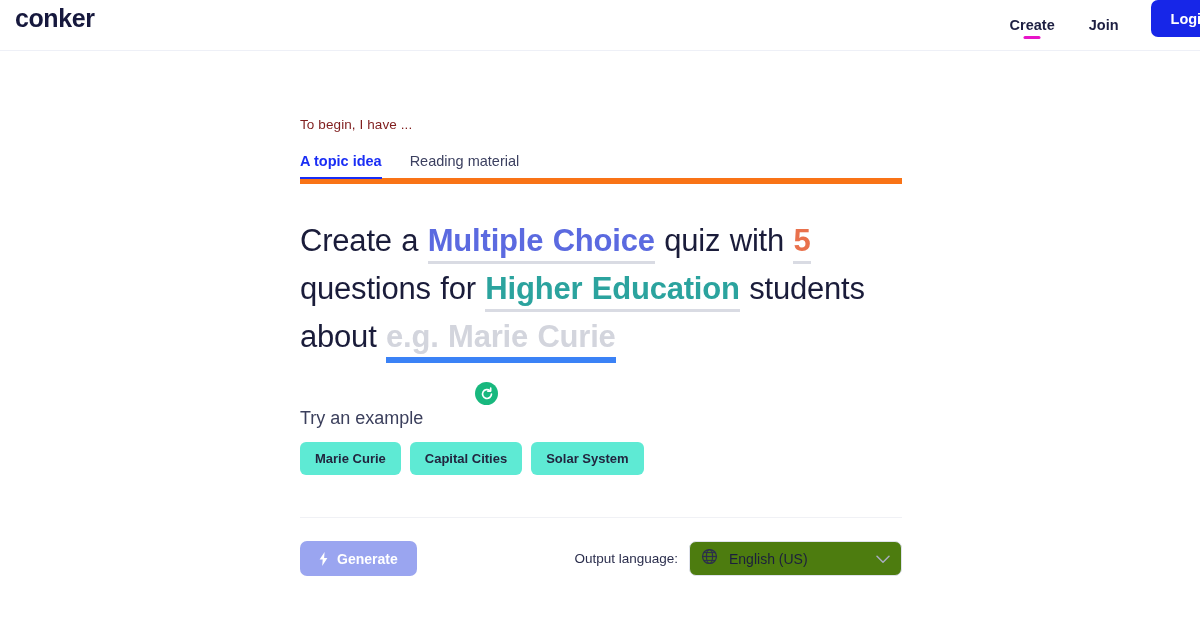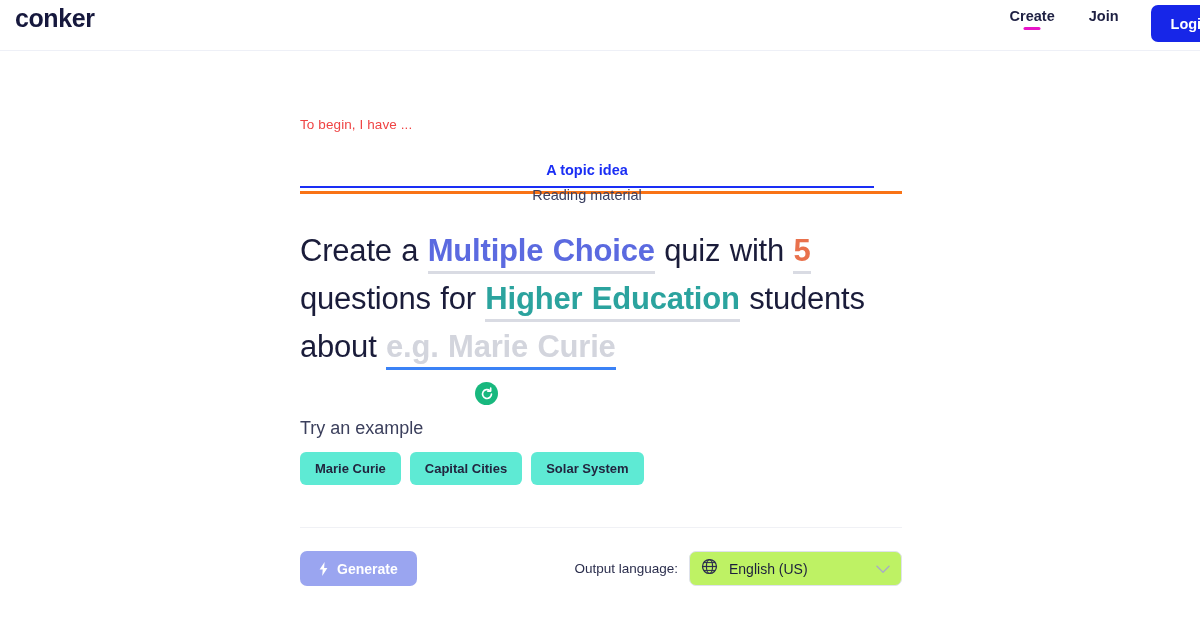--- a/index.html
+++ b/index.html
@@ -37,21 +37,21 @@
     letter-spacing: -0.4px;
     color: #16183d;
   }
 
   .nav {
     position: absolute;
     right: 0;
     top: 0;
     height: 42px;
     display: flex;
-    align-items: flex-end;
+    align-items: flex-start;
   }
 
   .nav-link {
     position: relative;
     font-size: 14.5px;
     font-weight: 600;
     color: #1d1f42;
     padding: 0 10px;
     cursor: pointer;
     line-height: 51px;
@@ -96,31 +96,31 @@
 
   .panel {
     position: absolute;
     left: 300px;
     top: 66px;
     width: 602px;
   }
 
   .kicker {
     font-size: 13.5px;
-    color: #ef4444;
-    margin-bottom: 30px;
+    color: #7f1d1d;
+    margin-bottom: 20px;
     letter-spacing: 0.1px;
   }
 
   
   .tabs {
     display: flex;
-    border-bottom: 3px solid #f97316;
+    align-items: flex-end;
+    border-bottom: 6px solid #f97316;
     height: 32px;
-    flex-direction: column;
   }
 
   .tab {
     position: relative;
     font-size: 14.5px;
     color: #3c4060;
     padding: 0 0 9px 0;
     margin-right: 28px;
     cursor: pointer;
     background: none;
@@ -162,21 +162,21 @@
   }
 
   .slot-type { color: #5b6ae0; }
   .slot-count { color: #e9714c; }
   .slot-level { color: #2ba39e; }
 
   .slot-topic {
     position: relative;
     font-weight: 700;
     color: #d3d5dd;
-    border-bottom: 3px solid #3b82f6;
+    border-bottom: 6px solid #3b82f6;
     padding-bottom: 3px;
     cursor: text;
     display: inline;
   }
 
   .refresh-badge {
     position: absolute;
     left: 475px;
     top: 331px;
     width: 23px;
@@ -262,21 +262,21 @@
   .lang-label {
     font-size: 13.5px;
     color: #2b2e4d;
   }
 
   .lang-select {
     width: 213px;
     height: 35px;
     border: 1px solid #dfe2ec;
     border-radius: 7px;
-    background: #bef264;
+    background: #4d7c0f;
     display: flex;
     align-items: center;
     padding: 0 11px;
     gap: 11px;
     cursor: pointer;
   }
 
   .lang-value {
     font-size: 14px;
     color: #1c1f3d;

